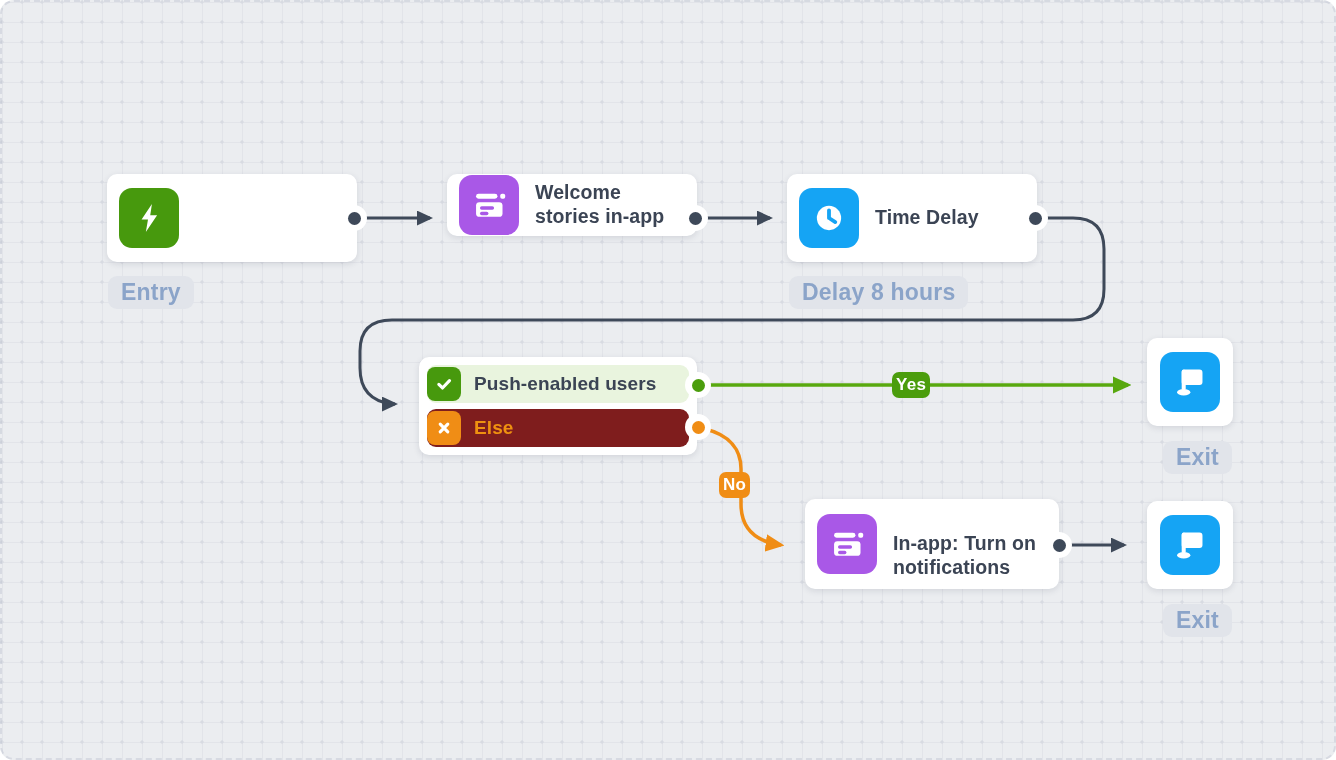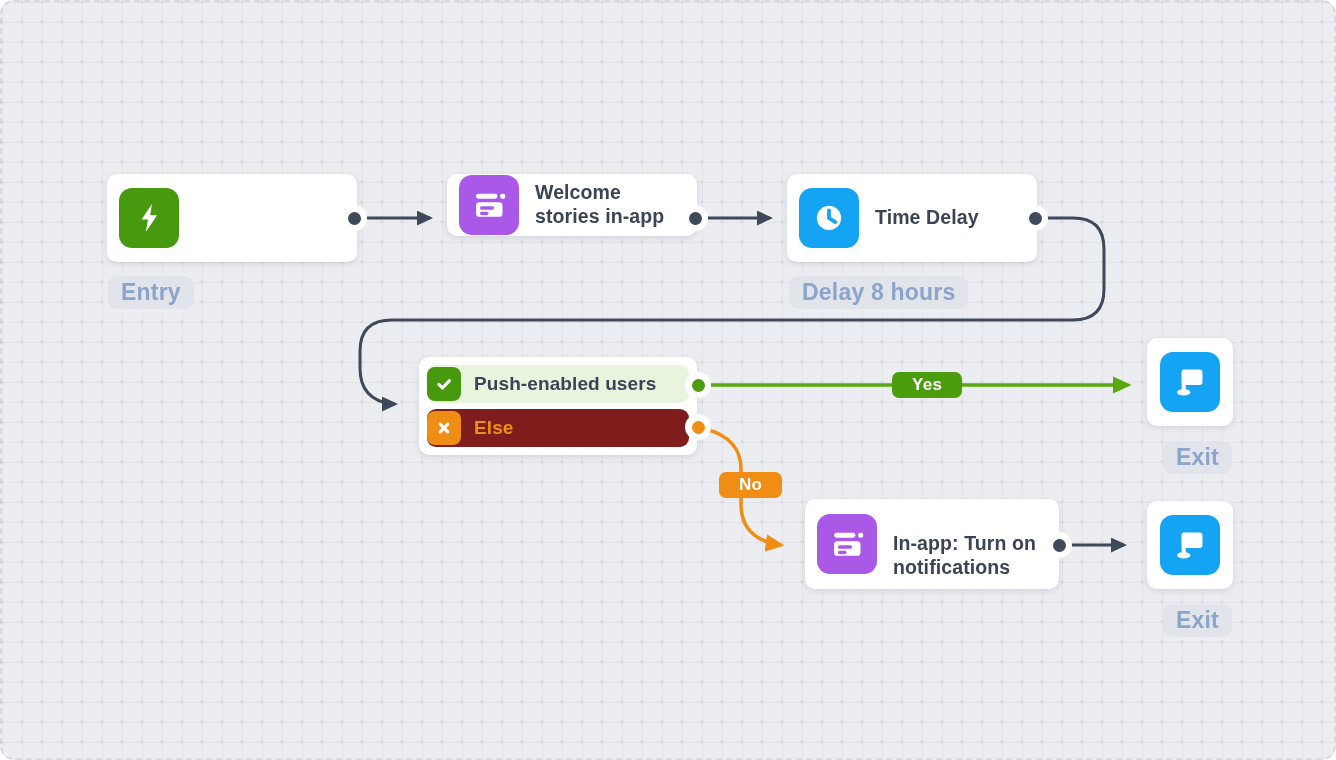--- a/index.html
+++ b/index.html
@@ -42,21 +42,21 @@
   .lbl-dark{color:#3b4454;}
   .lbl-orange{color:#ef9110;}
   .exit-card{justify-content:center;}
   .port{position:absolute;z-index:3;width:26px;height:26px;margin:-13px 0 0 -13px;border-radius:50%;background:#fff;display:flex;align-items:center;justify-content:center;}
   .port .dot{width:13px;height:13px;border-radius:50%;}
   .dot-slate{background:#3e4959;}
   .dot-green{background:#4b9d0d;}
   .dot-orange{background:#f08d15;}
   .edge-badge{
     position:absolute;z-index:4;color:#fff;font-size:17px;font-weight:700;
-    border-radius:7px;padding:3px 20px;letter-spacing:.3px;
+    border-radius:7px;padding:3px 4px;letter-spacing:.3px;
   }
   .badge-green{background:#4b9d0d;}
   .badge-orange{background:#f08d15;}
 </style>
 </head>
 <body>
 
 <div class="canvas">
 
   <svg class="edges" width="1336" height="760" viewBox="0 0 1336 760">

